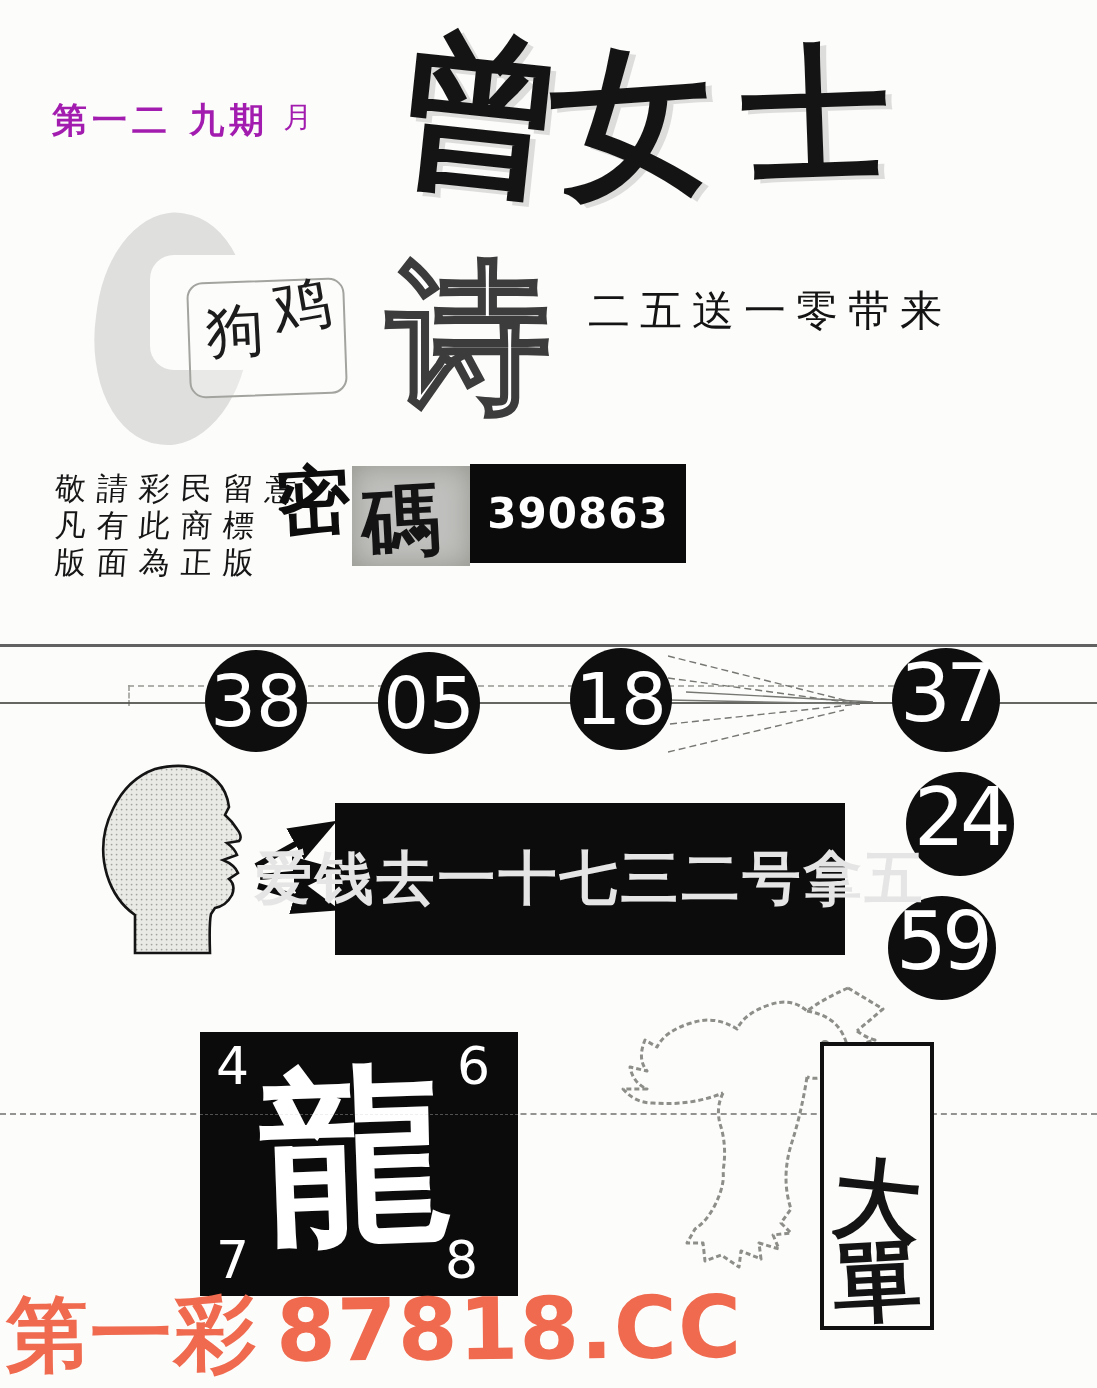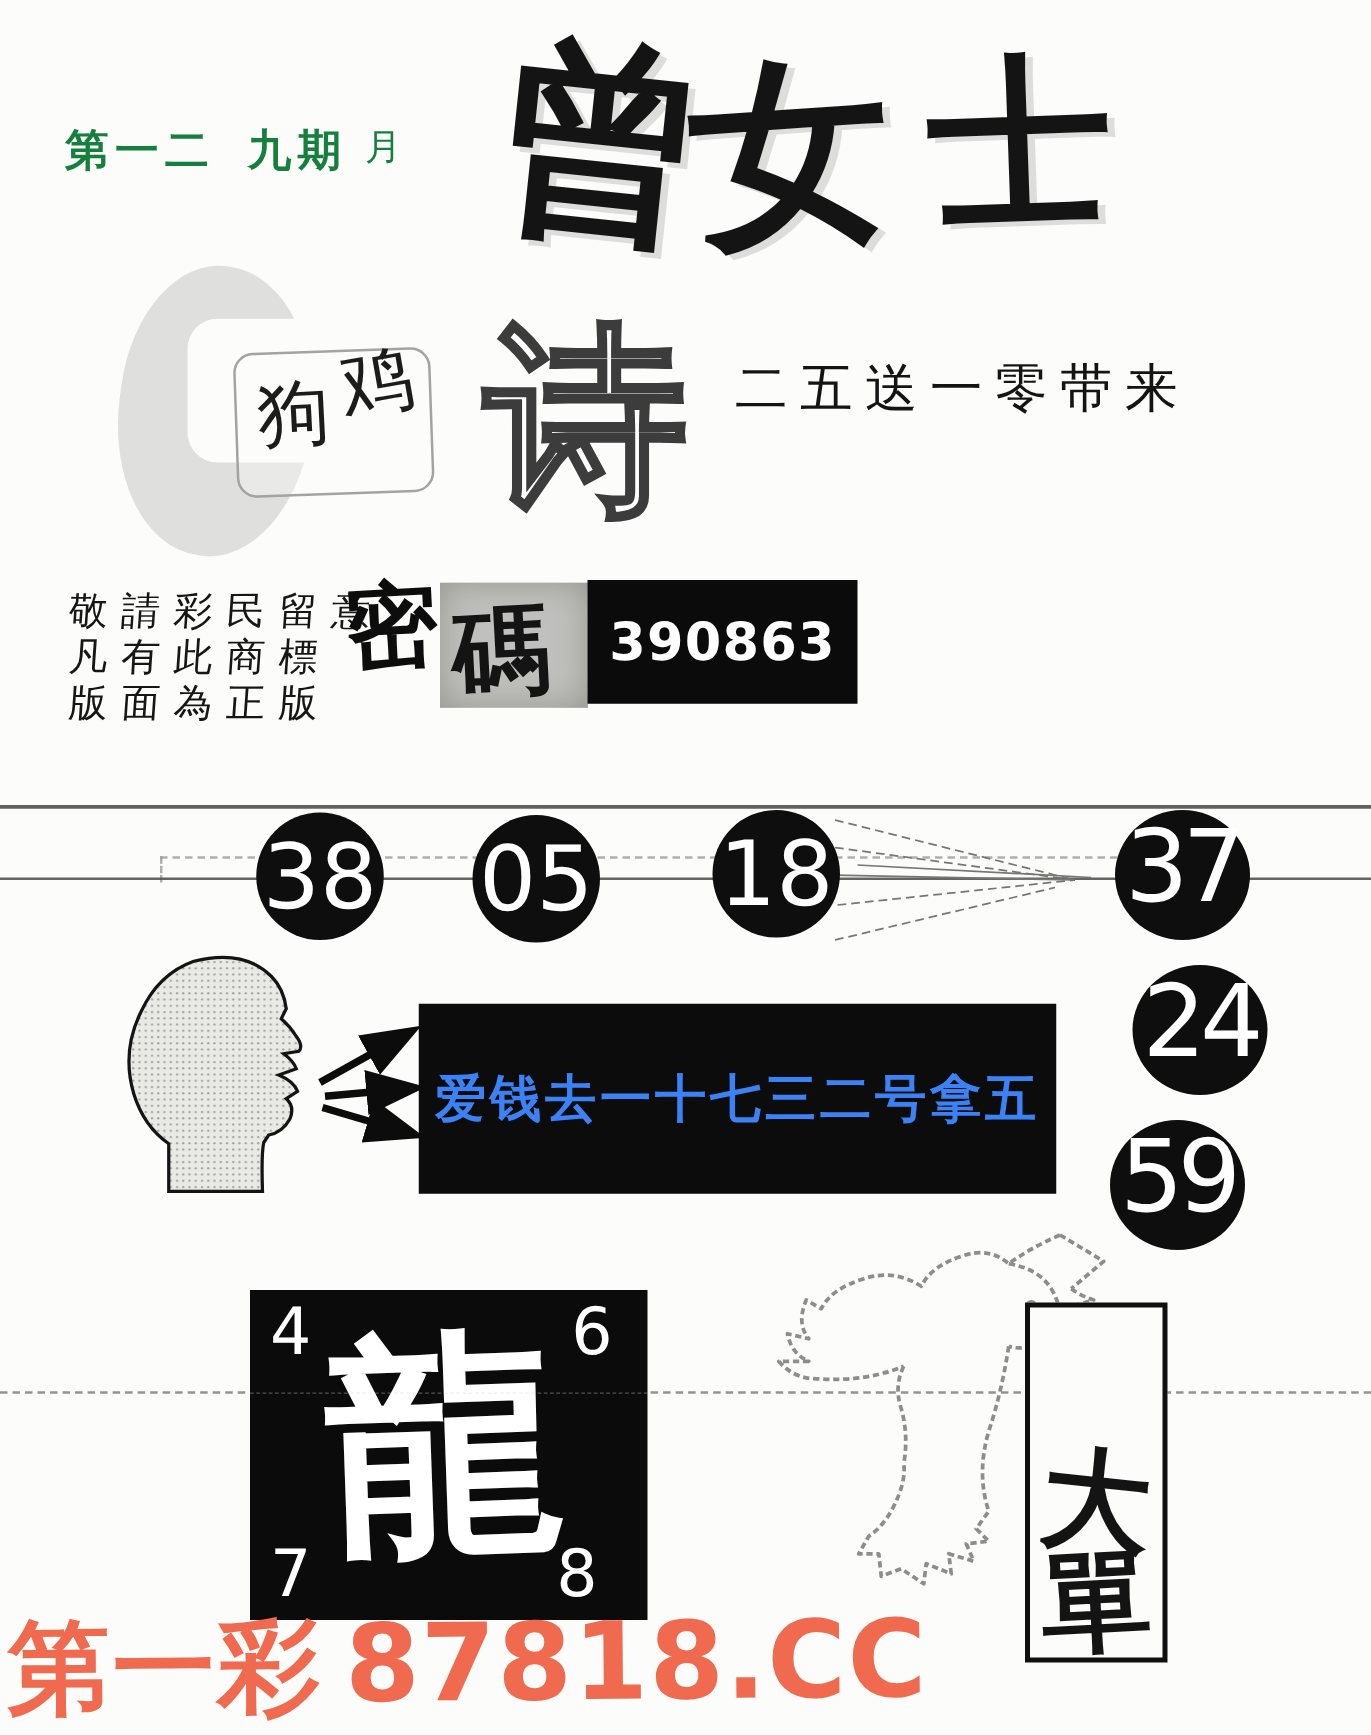--- a/index.html
+++ b/index.html
@@ -4,21 +4,21 @@
 <style>
   html,body{margin:0;padding:0;background:#888;}
   .page{
     position:relative; width:1097px; height:1388px; margin:0 auto;
     background:#fcfcfa; overflow:hidden;
     font-family:"DejaVu Sans", sans-serif; color:#111;
   }
   .abs{position:absolute;}
 
   
-  .issue{left:52px; top:97px; font-size:35px; font-weight:600; letter-spacing:5px; color:#15803d;font-family:Liberation Mono, monospace;}
+  .issue{left:52px; top:97px; font-size:35px; font-weight:600; letter-spacing:5px; color:#a21caf;}
   .issue .month{font-size:29px; font-weight:500; margin-left:14px; position:relative; top:-5px; letter-spacing:0;}
   .title-char{font-family:"DejaVu Serif", serif; font-weight:bold; color:#141414;
     text-shadow:6px 4px 0 rgba(0,0,0,0.12); line-height:1;}
   .t1{left:398px; top:28px;  font-size:168px; transform:rotate(6deg);}
   .t2{left:552px; top:42px;  font-size:160px; transform:rotate(-4deg);}
   .t3{left:742px; top:40px;  font-size:148px; transform:rotate(-2deg);}
 
   
   .blob1{left:95px; top:213px; width:155px; height:232px; background:#c7c7c4; opacity:.55; border-radius:46% 54% 48% 52%; transform:rotate(8deg);}
   .blob2{left:150px; top:255px; width:115px; height:115px; background:#fcfcfa; border-radius:24px;}
@@ -55,21 +55,21 @@
     display:flex; align-items:center; justify-content:center; z-index:2; line-height:1;}
   .cl{font-size:72px; font-weight:500;}
   .c38{left:205px; top:650px;} .c05{left:378px; top:652px;} .c19{left:570px; top:648px;}
   .cr{width:108px; height:104px; font-size:80px; font-weight:400; letter-spacing:-5px; overflow:visible;}
   .cr span{transform:translateY(-6px); display:block;}
   .c37{left:892px; top:648px;} .c24{left:906px; top:772px;} .c42{left:888px; top:896px;}
 
   
   .speech-box{left:335px; top:803px; width:510px; height:152px; background:#0c0c0c; z-index:2;
     display:flex; flex-direction:column; justify-content:center; align-items:center;}
-  .speech-box div{color:#3b82f6; font-size:41px; font-weight:bold; letter-spacing:3px; line-height:68px; white-space:nowrap; font-family:Liberation Serif, serif;}
+  .speech-box div{color:#e5e5e5; font-size:58px; font-weight:bold; letter-spacing:3px; line-height:68px; white-space:nowrap; font-family:Liberation Serif, serif;}
 
   
   .dragon-box{left:200px; top:1032px; width:318px; height:264px; background:#0b0b0b; z-index:2;}
   .corner{position:absolute; color:#fff; font-size:52px; font-weight:400; line-height:1;}
   .ctl{left:16px; top:8px;} .ctr{right:28px; top:8px;} .cbl{left:16px; bottom:10px;} .cbr{right:40px; bottom:10px;}
   .dragon-char{position:absolute; left:50%; top:50%; transform:translate(-52%,-54%) rotate(-2deg);
     color:#fff; font-size:190px; line-height:1; font-family:"DejaVu Serif", serif; font-weight:bold;}
   .dragon-dash{position:absolute; left:0; top:82px; width:100%; border-top:1px dashed rgba(210,210,210,.35);}
 
   

